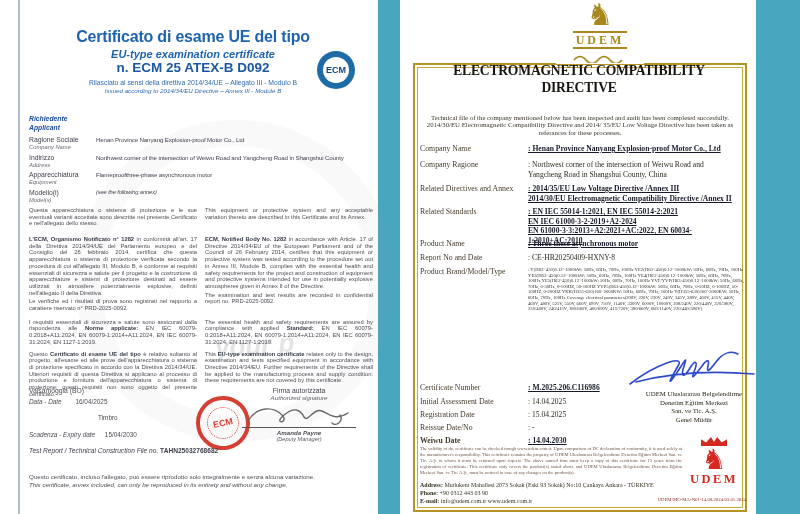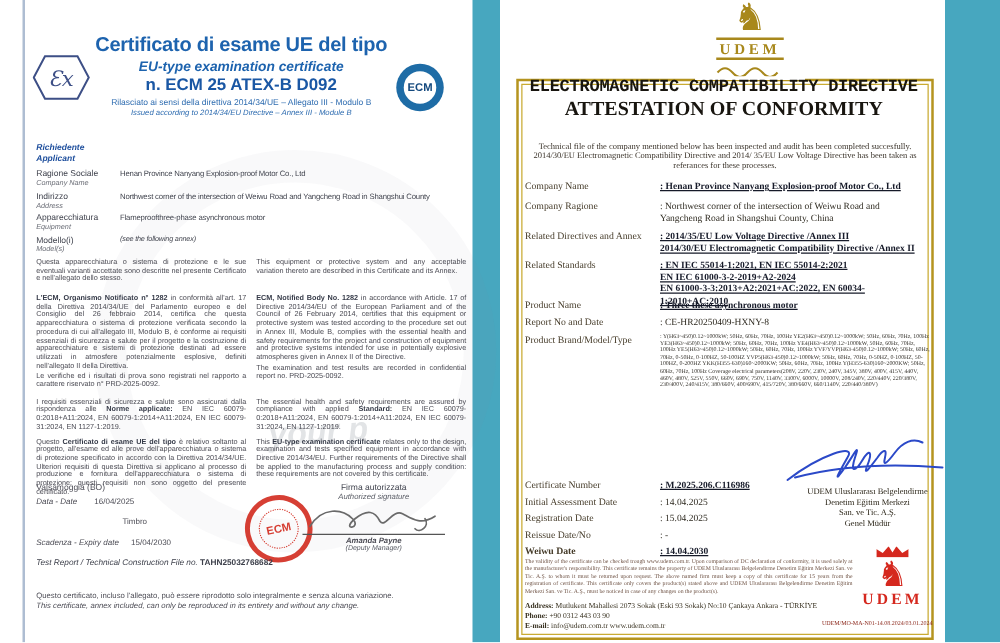--- a/index.html
+++ b/index.html
@@ -66,21 +66,21 @@
   .paper{position:absolute;left:400px;top:0;width:356px;height:514px;background:#fff;}
   .gold-frame{position:absolute;left:413px;top:63px;width:330px;height:445px;border:2px solid #b5941f;}
   .gold-frame::after{content:"";position:absolute;inset:2px;border:1px solid #c9ab33;}
   .udem-logo{position:absolute;left:556px;top:0;width:88px;height:64px;background:#fff;
              text-align:center;color:#a8881c;}
   .udem-logo .kn{font-family:"DejaVu Sans",sans-serif;font-size:30px;line-height:30px;}
   .udem-logo .wd{display:inline-block;font-size:12px;font-weight:bold;letter-spacing:3px;
              border-top:2px solid #a8881c;border-bottom:2px solid #a8881c;padding:0 3px;line-height:14px;}
   .rtitle{position:absolute;left:420px;top:62px;width:318px;text-align:center;font-weight:bold;color:#18150f;}
   .rt1{font-size:15px;line-height:17px;}
-  .rt2{font-size:13.6px;line-height:17px;letter-spacing:-.2px;font-family:Liberation Mono, monospace;}
+  .rt2{font-size:13.6px;line-height:17px;letter-spacing:-.2px;}
   .rt3{font-size:16px;line-height:18px;}
   .rintro{position:absolute;left:424px;top:114px;width:312px;text-align:center;font-size:6.8px;
           line-height:7.4px;color:#3a332a;}
   .rrow{position:absolute;width:340px;}
   .rlabel{position:absolute;left:420px;top:0;width:106px;font-size:7.8px;color:#453b29;}
   .rvalue{position:absolute;left:528px;top:0;width:216px;font-size:7.6px;white-space:pre-line;color:#2e2a20;line-height:9.6px;}
   .rvalue.bold{font-weight:bold;color:#161a29;text-decoration:underline;}
   .rvalue.tiny{font-size:4.7px;line-height:5.6px;white-space:normal;color:#33302a;}
   .bsig svg{position:absolute;left:626px;top:344px;}
   .sigorg{position:absolute;left:610px;top:390px;width:168px;text-align:center;font-size:6.8px;
@@ -101,26 +101,20 @@
 
 <div class="page">
   <div class="left-rule"></div>
   <div class="band mid"></div>
   <div class="band right"></div>
 
   <section class="cert-left">
     <div class="wm-ring"></div>
     <div class="wm-text">your p</div>
 
-    <div class="ex-logo">
-      <svg width="46" height="36" viewBox="0 0 46 36">
-        <polygon points="10,1 36,1 45,18 36,35 10,35 1,18" fill="none" stroke="#3d4f86" stroke-width="1.6"></polygon>
-        <text x="23" y="25" text-anchor="middle" font-family="DejaVu Serif, serif" font-style="italic" font-size="17" fill="#3d4f86">Ɛx</text>
-      </svg>
-    </div>
 
     <header class="lheader">
       <div class="lh-title">Certificato di esame UE del tipo</div>
       <div class="lh-sub">EU-type examination certificate</div>
       <div class="lh-no">n. ECM 25 ATEX-B D092</div>
       <div class="lh-iss">Rilasciato ai sensi della direttiva 2014/34/UE – Allegato III - Modulo B</div>
       <div class="lh-iss-en">Issued according to 2014/34/EU Directive – Annex III - Module B</div>
     </header>
 
     <div class="ecm-badge">
@@ -230,21 +224,20 @@
     <div class="udem-logo">
       <div class="kn">♞</div>
       <div class="wd">UDEM</div>
       <svg width="56" height="8" viewBox="0 0 56 8">
         <path d="M2,5 q6,-7 12,0 t12,0 t12,0 t12,0" fill="none" stroke="#a8881c" stroke-width="1.6"></path>
       </svg>
     </div>
 
     <div class="rtitle">
       <div class="rt2">ELECTROMAGNETIC COMPATIBILITY DIRECTIVE</div>
-      <div class="rt3">ATTESTATION OF CONFORMITY</div>
     </div>
 
     <div class="rintro">
       <div>Technical file of the company mentioned below has been inspected and audit has been completed succesfully.</div>
       <div>2014/30/EU Electromagnetic Compatibility Directive and 2014/ 35/EU Low Voltage Directive has been taken as referances for these processes.</div>
     </div>
 
     <div class="rrow" style="top:144px">
       <span class="rlabel">Company Name</span>
       <span class="rvalue bold">: Henan Province Nanyang Explosion-proof Motor Co., Ltd</span>

